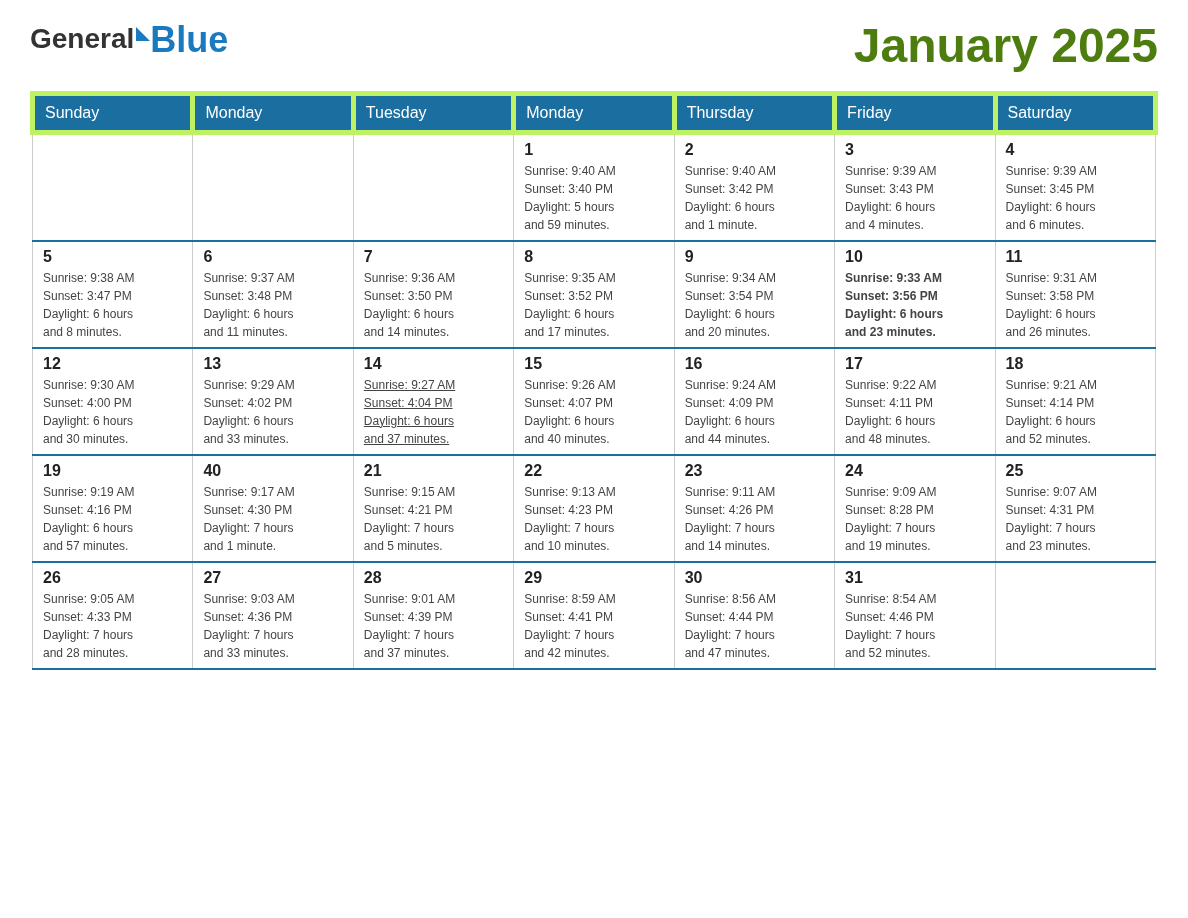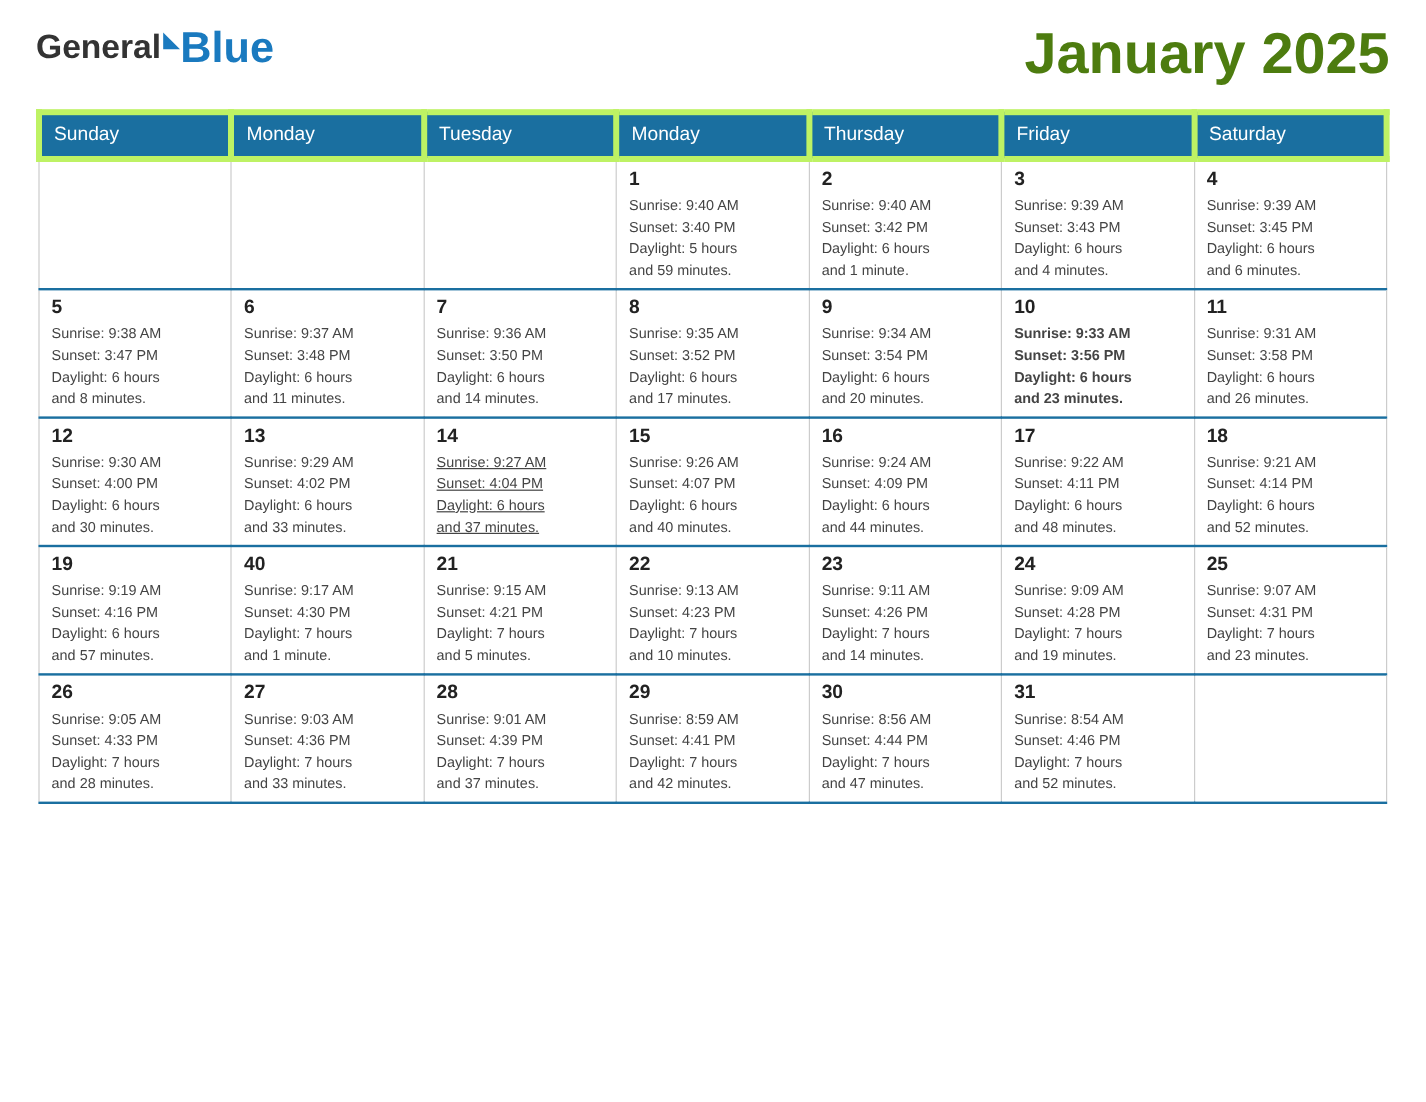--- a/index.html
+++ b/index.html
@@ -298,21 +298,21 @@
         <td>
           <span class="day-num">23</span>
           <div class="day-info" style="white-space: pre-line;">Sunrise: 9:11 AM
 Sunset: 4:26 PM
 Daylight: 7 hours
 and 14 minutes.</div>
         </td>
         <td>
           <span class="day-num">24</span>
           <div class="day-info" style="white-space: pre-line;">Sunrise: 9:09 AM
-Sunset: 4:28 PM
+Sunset: 8:28 PM
 Daylight: 7 hours
 and 19 minutes.</div>
         </td>
         <td>
           <span class="day-num">25</span>
           <div class="day-info" style="white-space: pre-line;">Sunrise: 9:07 AM
 Sunset: 4:31 PM
 Daylight: 7 hours
 and 23 minutes.</div>
         </td>

